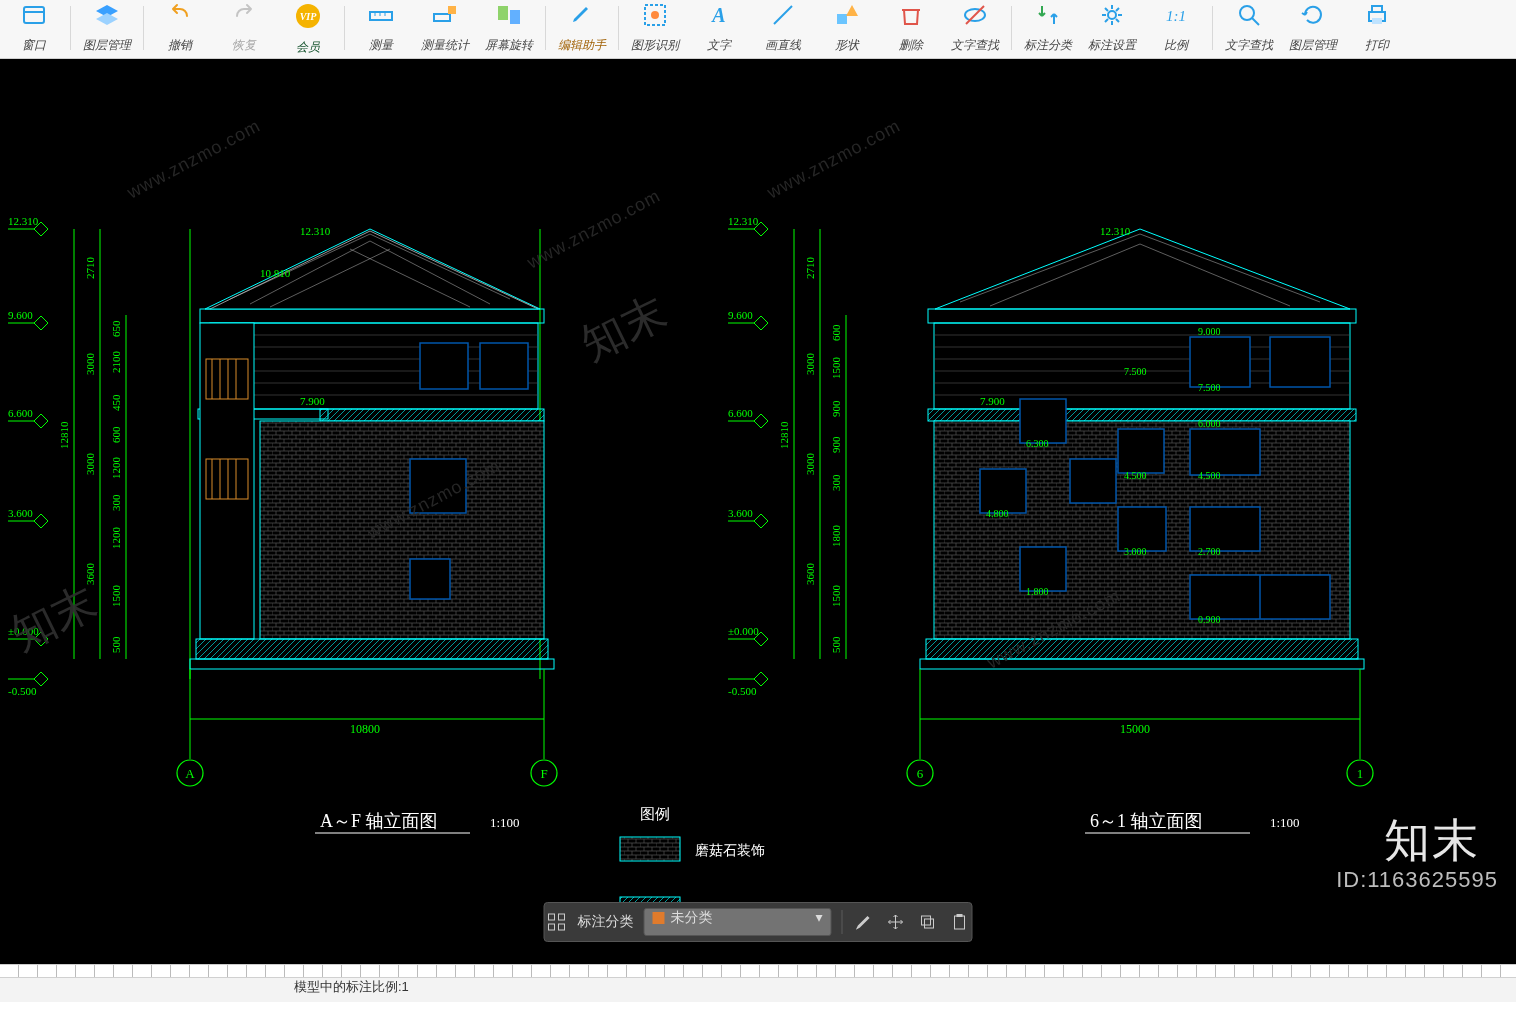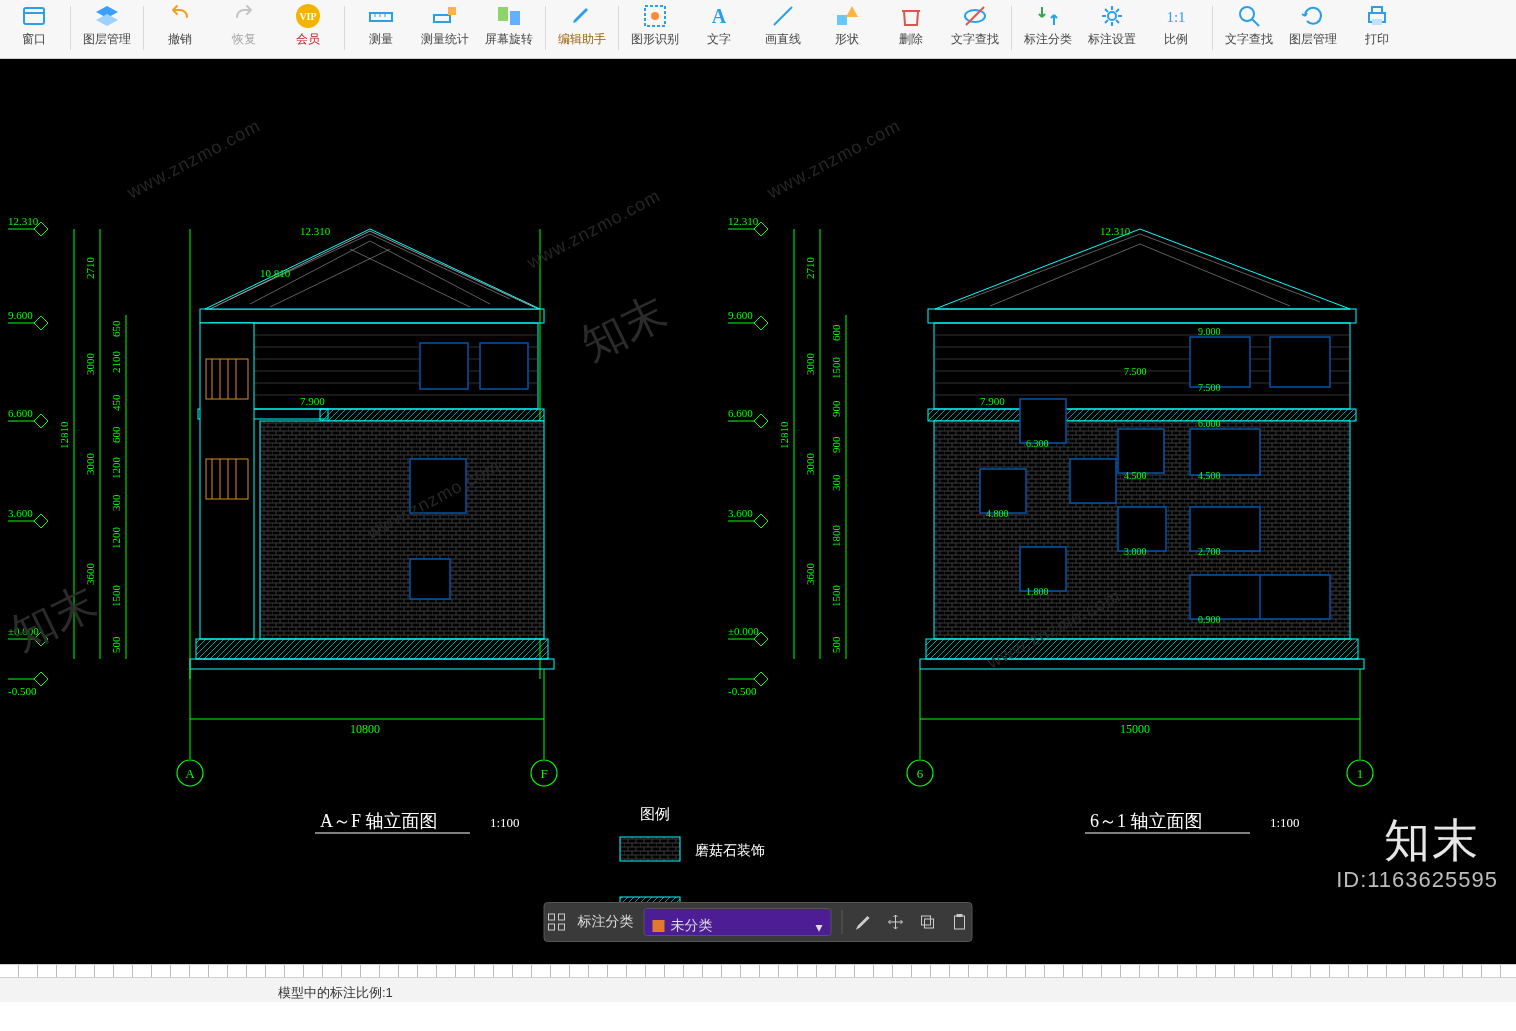--- a/index.html
+++ b/index.html
@@ -1,39 +1,39 @@
 <!DOCTYPE html>
 <html><head>
 <meta charset="utf-8">
 <style>
   html,body{margin:0;padding:0;width:1516px;height:1031px;background:#fff;font-family:"Microsoft YaHei",Arial,sans-serif;overflow:hidden;}
   
   .toolbar{display:flex;align-items:flex-start;gap:4px;padding:2px 4px 0 4px;background:#f7f7f7;border-bottom:1px solid #d0d0d0;height:56px;}
-  .tb-btn{display:flex;flex-direction:column;align-items:center;justify-content:flex-start;width:60px;height:52px;cursor:pointer;user-select:none;}
+  .tb-btn{display:flex;flex-direction:column;align-items:center;justify-content:flex-start;width:60px;height:52px;cursor:pointer;user-select:none;font-style:italic;}
   .tb-btn .ic{width:28px;height:28px;display:flex;align-items:center;justify-content:center;}
-  .tb-btn .lbl{font-size:12px;color:#444;margin-top:1px;white-space:nowrap;}
+  .tb-btn .lbl{font-size:12px;color:#444;margin-top:9px;white-space:nowrap;}
   .tb-sep{width:1px;height:44px;background:#d8d8d8;margin:4px 2px 0 2px;}
   
   .ic svg{display:block;}
   
   .canvas-wrap{position:relative;background:#000;width:100%;height:905px;}
   .canvas-wrap svg.drawing{position:absolute;inset:0;}
   .wm{position:absolute;color:#2b2b2b;font-size:18px;transform:rotate(-28deg);pointer-events:none;opacity:.9;}
   .znzmo{font-family:Arial,sans-serif;letter-spacing:1px;}
   .zhimo-cn{color:#303030;font-size:44px;font-weight:500;}
   .idtag{position:absolute;right:18px;bottom:71px;color:#bdbdbd;font-size:22px;letter-spacing:1px;}
   .brand{position:absolute;right:36px;bottom:92px;color:#e6e6e6;font-size:46px;font-weight:300;letter-spacing:2px;}
   
   .floatbar{position:absolute;left:50%;transform:translateX(-50%);bottom:22px;height:38px;background:#3a3a3a;border:1px solid #555;border-radius:4px;display:flex;align-items:center;gap:10px;padding:0 1px;color:#ddd;font-size:14px;}
   .floatbar .fb-ic{width:22px;height:22px;display:flex;align-items:center;justify-content:center;cursor:pointer;}
   .floatbar .fb-sep{width:1px;height:24px;background:#5a5a5a;}
-  .fb-select{display:flex;align-items:flex-end;gap:6px;background:#4c1d95;border:1px solid #555;border-radius:3px;height:26px;padding:0 8px;cursor:pointer;min-width:170px;justify-content:space-between;}
+  .fb-select{display:flex;align-items:flex-start;gap:6px;background:#737373;border:1px solid #555;border-radius:3px;height:26px;padding:0 8px;cursor:pointer;min-width:170px;justify-content:space-between;}
   .fb-swatch{width:12px;height:12px;background:#e07b2c;display:inline-block;}
   
-  .statusbar{height:24px;background:#f3f3f3;border-top:1px solid #d0d0d0;display:flex;align-items:flex-end;font-size:13px;color:#333;padding:0 8px;}
+  .statusbar{height:24px;background:#f3f3f3;border-top:1px solid #d0d0d0;display:flex;align-items:flex-start;font-size:13px;color:#333;padding:0 24px;}
   .statusbar .spacer{width:270px;}
   
   .ruler{height:12px;background:repeating-linear-gradient(90deg,#fff 0 18px,#bbb 18px 19px);border-top:1px solid #ccc;}
   
   text{font-family:"SimSun",serif;}
 </style>
 </head>
 <body>
 
 <div class="toolbar">
@@ -73,21 +73,21 @@
       </span>
     <span class="lbl">恢复</span>
   </div>
   <div class="tb-btn">
     <span class="ic">
         <svg width="28" height="28">
           <circle cx="14" cy="14" r="12" fill="#f5b301"></circle>
           <text x="14" y="18" font-size="10" text-anchor="middle" fill="#fff" font-weight="bold">VIP</text>
         </svg>
       </span>
-    <span class="lbl" style="color:#b91c1c">会员</span>
+    <span class="lbl" style="color:#14532d">会员</span>
   </div>
   <div class="tb-sep"></div>
   <div class="tb-btn">
     <span class="ic">
         <svg width="26" height="26">
           <rect x="2" y="10" width="22" height="8" fill="none" stroke="#2aa0e8" stroke-width="2"></rect>
           <line x1="7" y1="10" x2="7" y2="14" stroke="#2aa0e8"></line>
           <line x1="12" y1="10" x2="12" y2="14" stroke="#2aa0e8"></line>
           <line x1="17" y1="10" x2="17" y2="14" stroke="#2aa0e8"></line>
         </svg>

